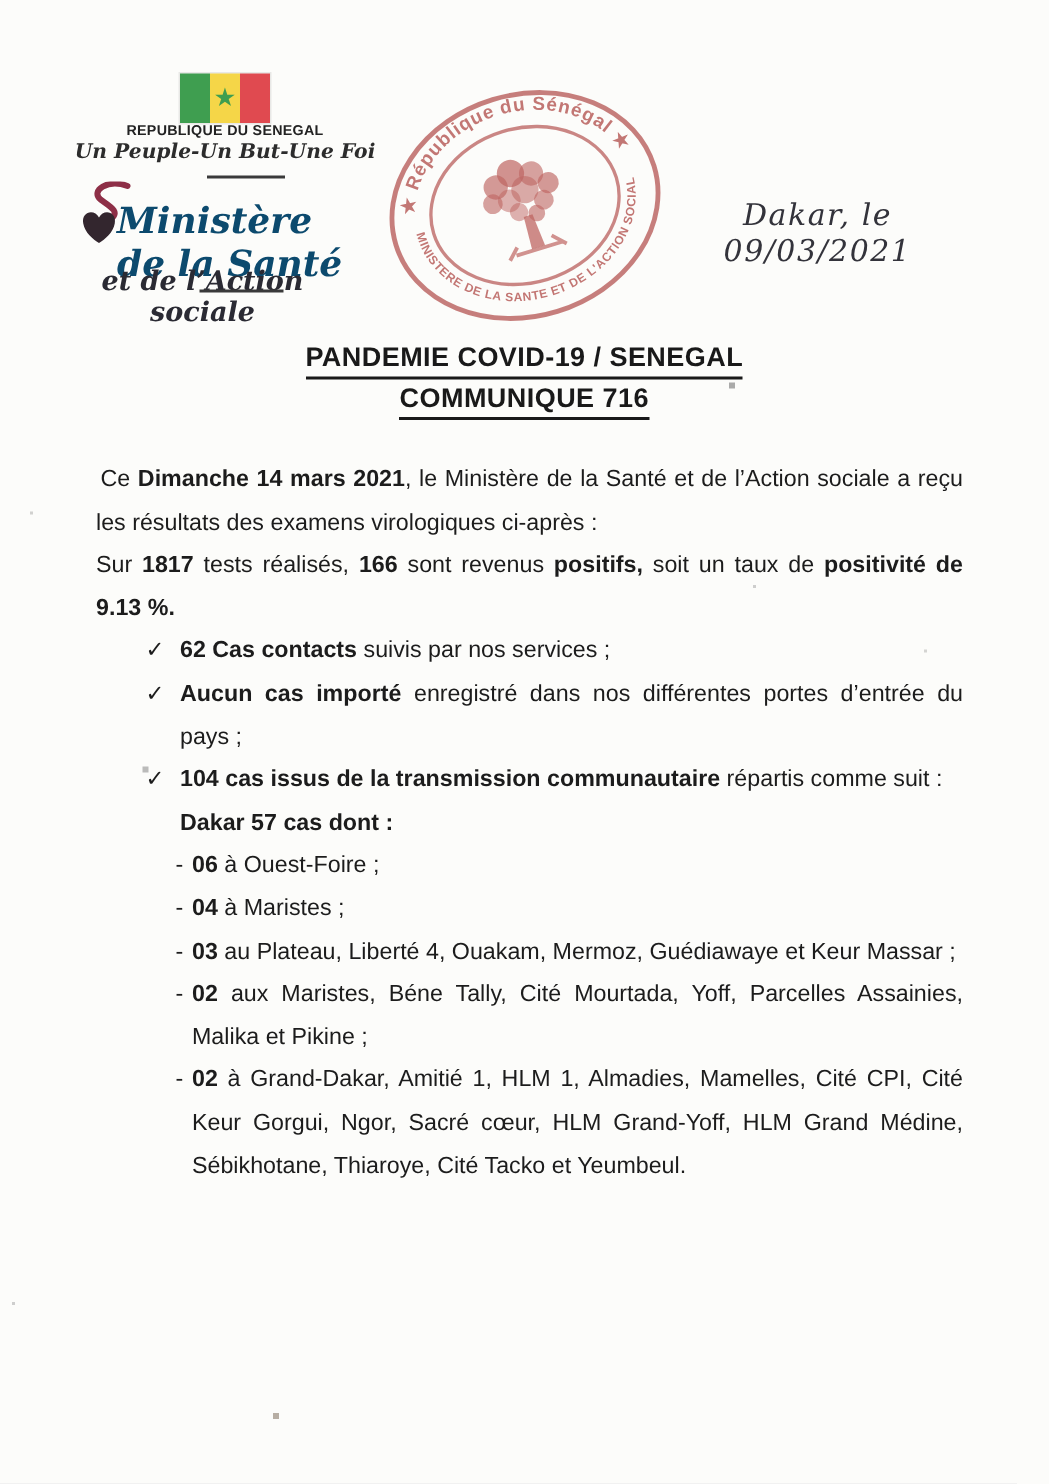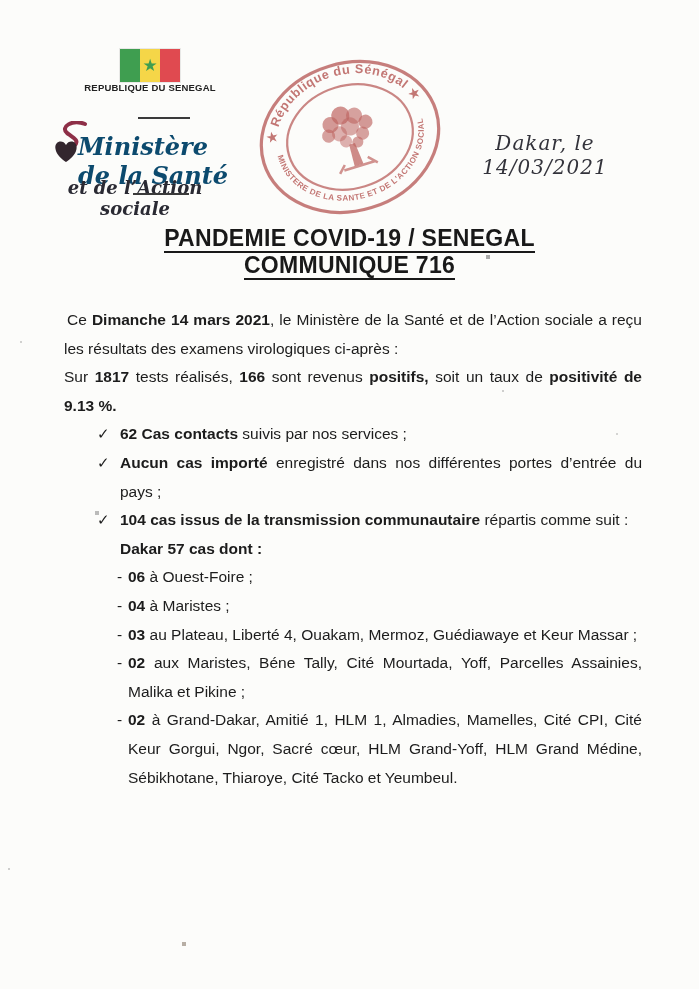--- a/index.html
+++ b/index.html
@@ -31,21 +31,21 @@
   
   .stamp{position:absolute;left:256px;top:58px;width:188px;height:158px;opacity:.88;}
   .stamp text{font-family:"Liberation Sans",sans-serif;fill:#b04a47;}
   .stamp .arc-top{font-size:12.5px;letter-spacing:.6px;font-weight:bold;}
   .stamp .arc-bottom{font-size:8px;letter-spacing:.4px;font-weight:bold;}
   
   .dateline{position:absolute;left:440px;top:131px;width:210px;text-align:center;
     font-family:"DejaVu Serif",serif;font-style:italic;font-size:20px;letter-spacing:1px;color:#33333b;}
   
   .doc-title{position:absolute;left:0;top:226px;width:699px;text-align:center;line-height:24px;}
-  .doc-title span{display:inline-block;font-weight:bold;font-size:23px;letter-spacing:.3px;
+  .doc-title span{display:inline-block;font-weight:bold;font-size:18px;letter-spacing:.3px;
     color:#191919;border-bottom:2px solid #191919;padding-bottom:1px;}
   
   .body{position:absolute;left:64px;top:306px;width:578px;
     font-size:15.5px;line-height:28.6px;color:#1c1c1c;}
   .blk{text-align:justify;position:relative;margin:0;}
   .blk b{font-weight:bold;}
   .blk.check{padding-left:56px;}
   .blk.check .marker{position:absolute;left:33px;top:0;font-size:15px;}
   .blk.sub{padding-left:56px;}
   .blk.dash{padding-left:64px;}
@@ -66,20 +66,21 @@
 <div class="page">
 
   <div class="flag">
     <div class="stripe green"></div>
     <div class="stripe yellow"></div>
     <div class="stripe red"></div>
     <div class="star">★</div>
   </div>
 
   <div class="republic">REPUBLIQUE DU SENEGAL</div>
+  <div class="motto">Un Peuple-Un But-Une Foi</div>
   <div class="hline h1"></div>
 
   <svg class="ministry-logo" viewBox="0 0 38 44">
     <path d="M33 3 C20 -2 8 6 15 12 C22 17 28 20 22 25" fill="none" stroke="#8e2f47" stroke-width="4" stroke-linecap="round"></path>
     <path d="M14 24 C11 18 2 20 3.5 28 C4.5 34 10 38.5 14 41 C18 38.5 23.5 34 24.5 28 C26 20 17 18 14 24 Z" fill="#33262e"></path>
   </svg>
 
   <div class="ministry1">Ministère de la Santé</div>
   <div class="ministry2">et de l’Action sociale</div>
   <div class="hline h2"></div>
@@ -108,21 +109,21 @@
         <circle cx="96" cy="67" r="9" opacity=".55"></circle>
         <circle cx="106" cy="77" r="6.5" opacity=".6"></circle>
         <circle cx="88" cy="80" r="6" opacity=".5"></circle>
         <circle cx="99" cy="84" r="5.5" opacity=".6"></circle>
         <path d="M89 106 L90 84 L96 84 L98 106 Z" opacity=".75"></path>
         <path d="M80 102 l-7 7 M104 101 l8 8 M78 107 h32" stroke="#b5504c" stroke-width="2.5" fill="none" opacity=".7"></path>
       </g>
     </g>
   </svg>
 
-  <div class="dateline">Dakar, le 14/03/2021</div>
+  <div class="dateline">Dakar, le 09/03/2021</div>
 
   <div class="doc-title">
     <span>PANDEMIE COVID-19 / SENEGAL</span><br>
     <span>COMMUNIQUE 716</span>
   </div>
 
   <div class="body">
       <div class="blk p" style="text-indent: 3px;"><span>Ce </span><b>Dimanche 14 mars 2021</b><span>, le Ministère de la Santé et de l’Action sociale a reçu les résultats des examens virologiques ci-après :</span></div>
       <div class="blk p"><span>Sur </span><b>1817</b><span> tests réalisés, </span><b>166</b><span> sont revenus </span><b>positifs,</b><span> soit un taux de </span><b>positivité de 9.13 %.</b></div>
       <div class="blk check"><span class="marker">✓</span><b>62 Cas contacts</b><span> suivis par nos services ;</span></div>

